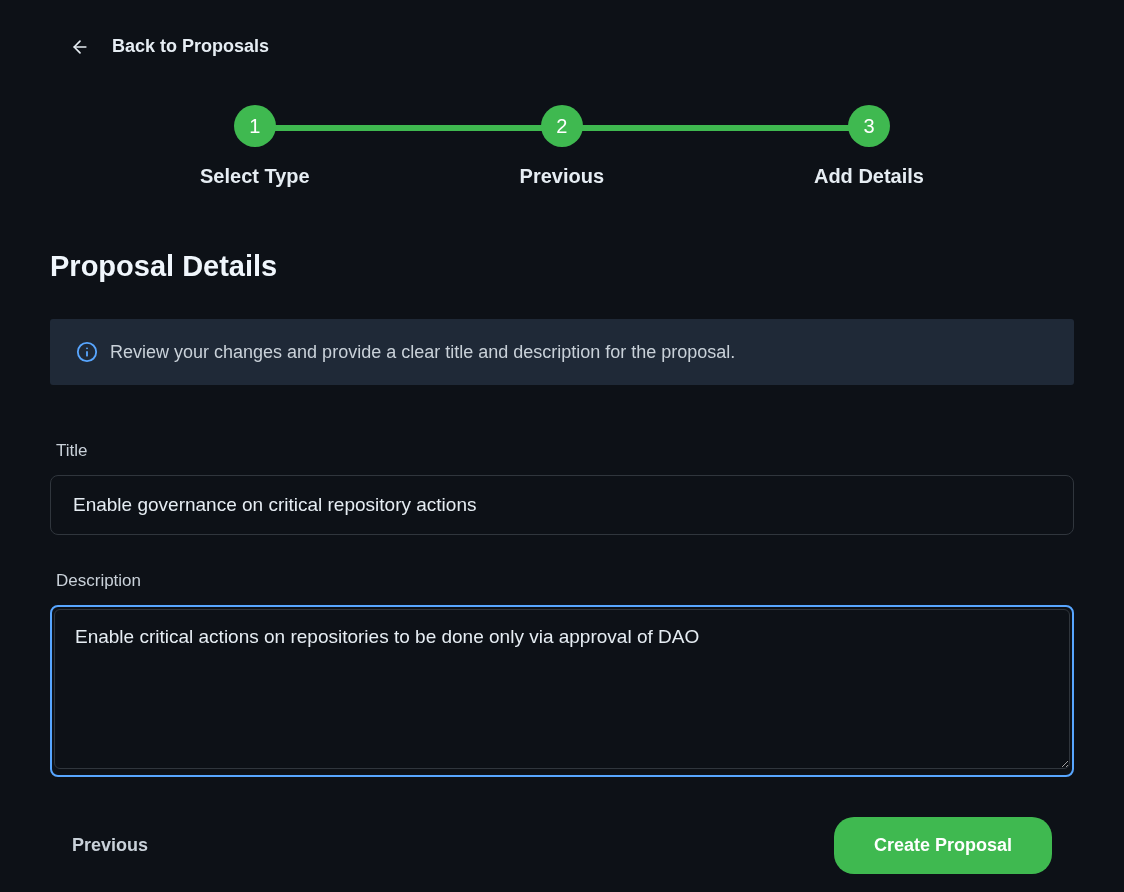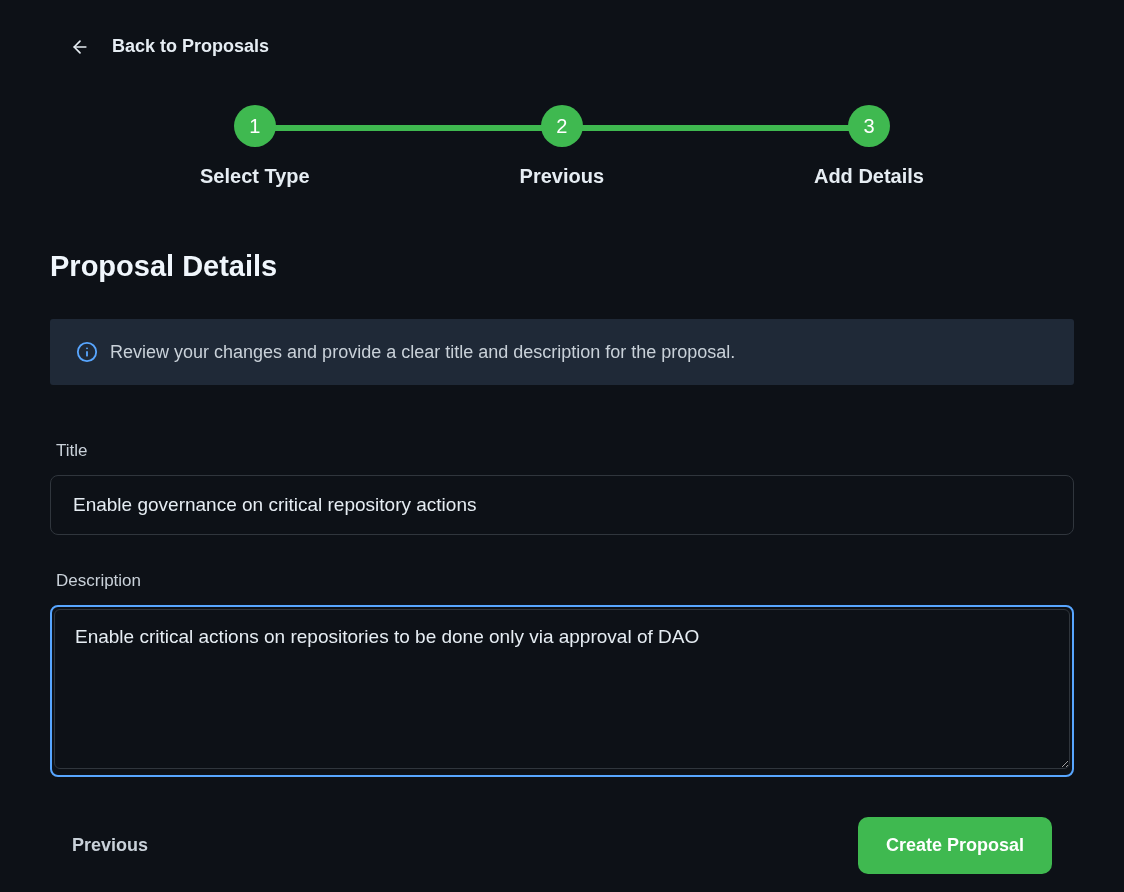--- a/index.html
+++ b/index.html
@@ -176,22 +176,22 @@
       cursor: pointer;
       font-family: inherit;
     }
 
     .create-button {
       background-color: #3fb950;
       border: none;
       color: #ffffff;
       font-size: 18px;
       font-weight: 600;
-      padding: 18px 28px;
-      border-radius: 10px;
+      padding: 18px 40px;
+      border-radius: 20px;
       cursor: pointer;
       font-family: inherit;
     }
   </style>
 </head>
 <body>
 
 <div class="container">
   <div class="back-link">
     <span class="arrow-left-icon">

